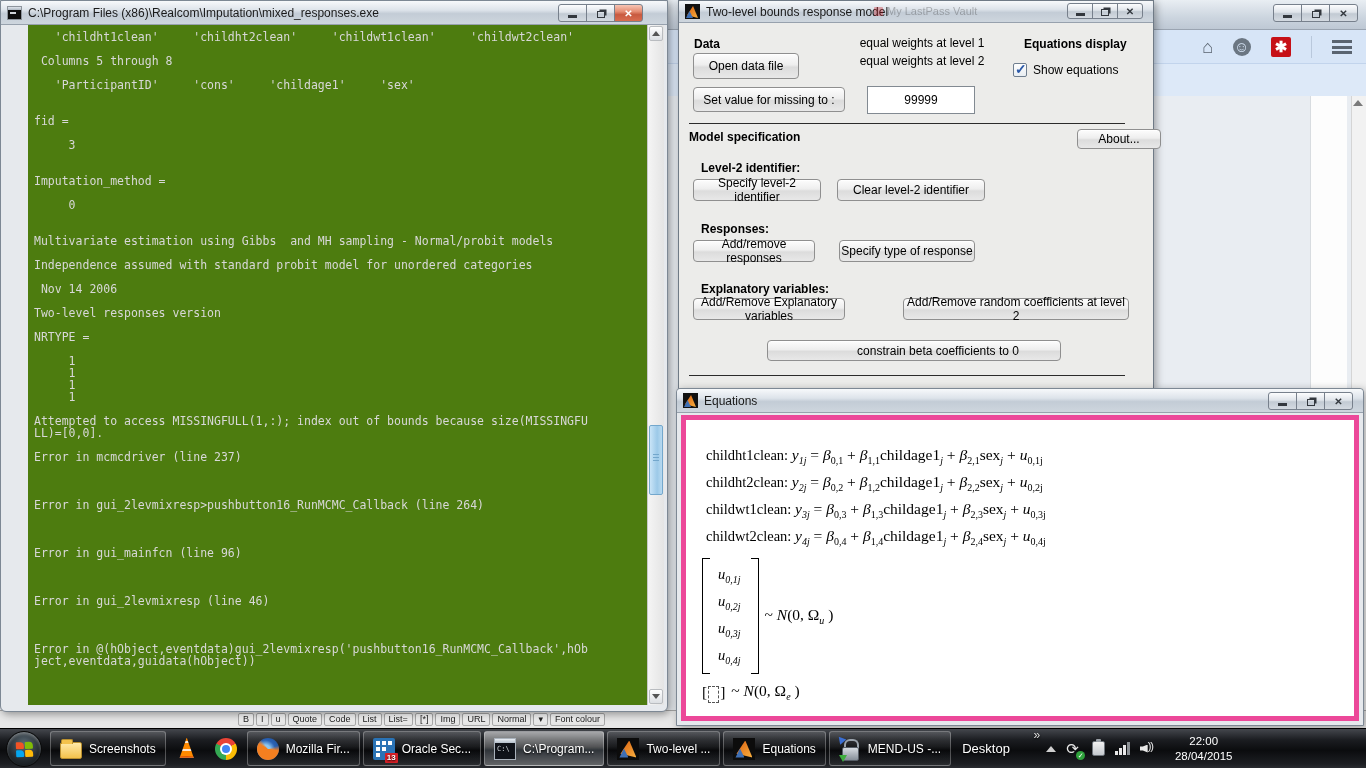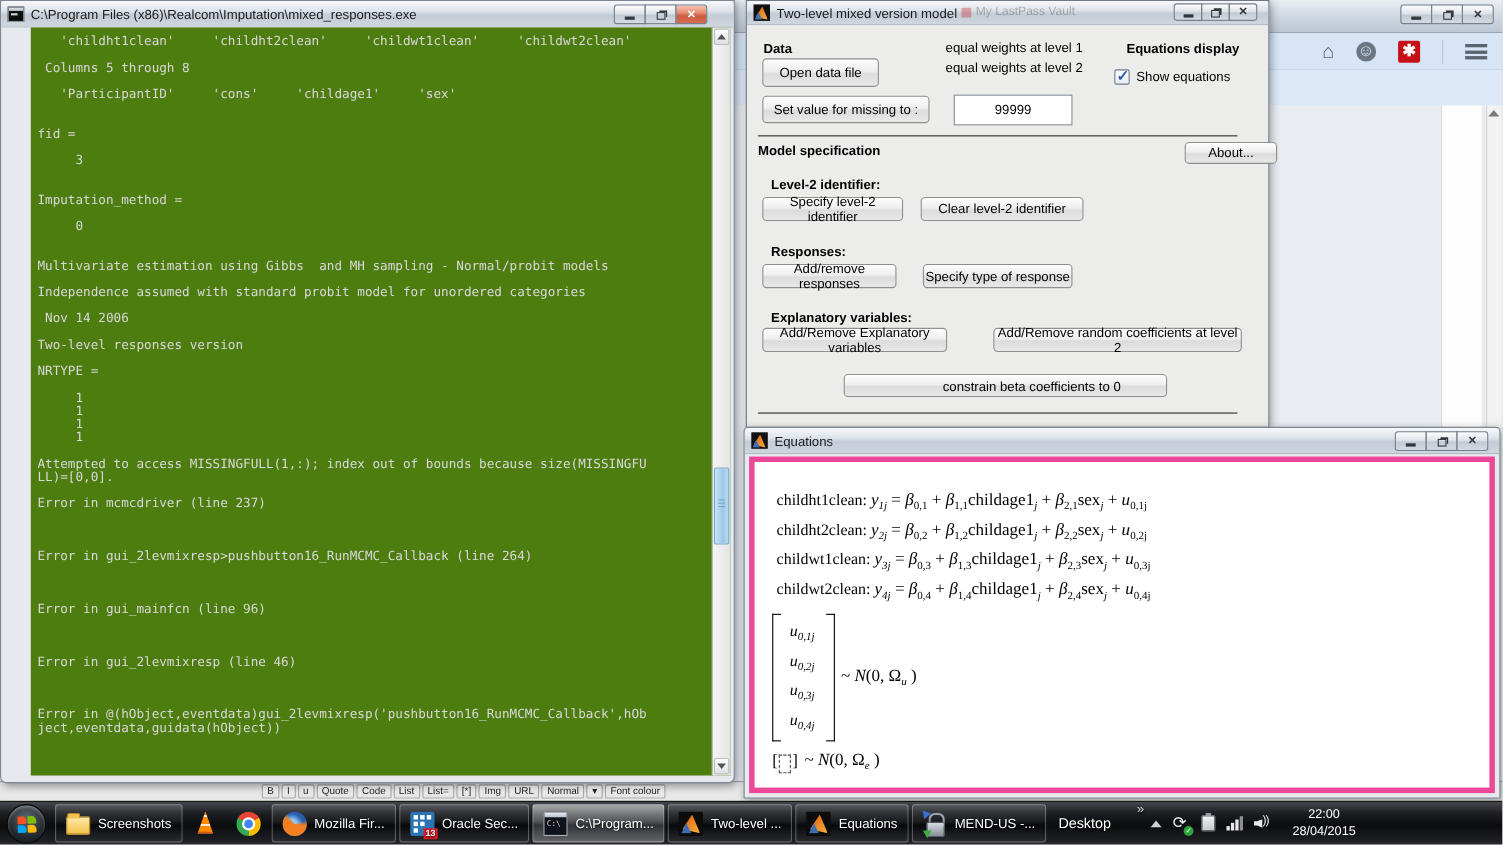--- a/index.html
+++ b/index.html
@@ -316,21 +316,21 @@
         <div class="sb-btn" style="bottom:1px;">
             <div class="sb-tri-down"></div>
           </div>
       </div>
     </div>
   </div>
 
   <div id="model-dialog">
     <div class="titlebar" style="height:22px;">
       <span class="matlab-icon"></span>
-      <span class="title-text">Two-level mixed version model</span>
+      <span class="title-text">Two-level bounds response model</span>
       <span class="ghost-tab">
         <span class="dot"></span>
         <span>My LastPass Vault</span>
       </span>
     </div>
     <div class="cap-group">
       <div class="cap-btn">
           <div class="cap-glyph-min"></div>
         </div>
       <div class="cap-btn">
@@ -358,21 +358,21 @@
 
     <div class="dlg-heading" style="left:22px; top:160px;">Level-2 identifier:</div>
     <div class="dlg-btn" style="left:14px; top:178px; width:128px; height:22px;">Specify level-2 identifier</div>
     <div class="dlg-btn" style="left:158px; top:178px; width:148px; height:22px;">Clear level-2 identifier</div>
 
     <div class="dlg-heading" style="left:22px; top:221px;">Responses:</div>
     <div class="dlg-btn" style="left:14px; top:239px; width:122px; height:22px;">Add/remove responses</div>
     <div class="dlg-btn" style="left:160px; top:239px; width:136px; height:22px;">Specify type of response</div>
 
     <div class="dlg-heading" style="left:22px; top:281px;">Explanatory variables:</div>
-    <div class="dlg-btn" style="left:14px; top:297px; width:168px; height:22px;">Add/Remove Explanatory variables</div>
+    <div class="dlg-btn" style="left:14px; top:297px; width:152px; height:22px;">Add/Remove Explanatory variables</div>
     <div class="dlg-btn" style="left:224px; top:297px; width:226px; height:22px;">Add/Remove random coefficients at level 2</div>
 
     <div class="dlg-btn" style="left:88px; top:339px; width:294px; height:21px;padding-left:48px;">constrain beta coefficients to 0</div>
     <div class="dlg-divider" style="left:10px; top:374px; width:436px;"></div>
   </div>
 
   <div id="equations-window">
     <div class="titlebar">
       <span class="matlab-icon"></span>
       <span class="title-text">Equations</span>

